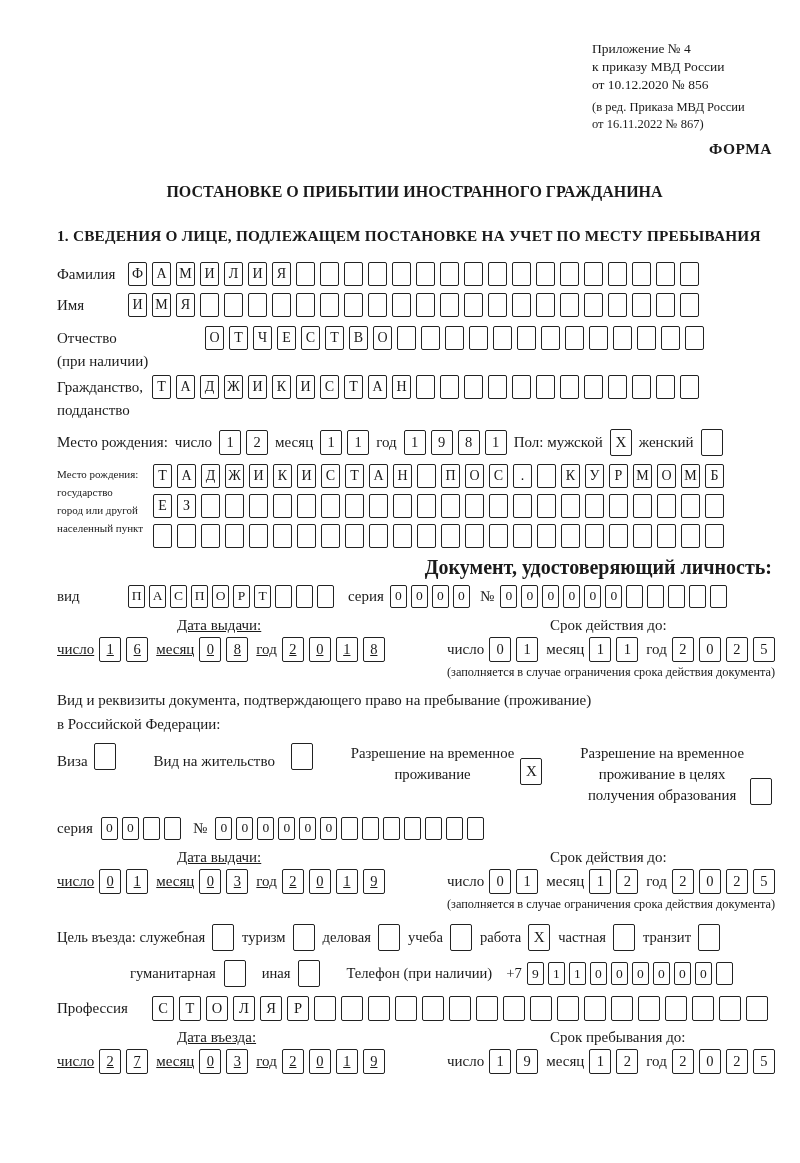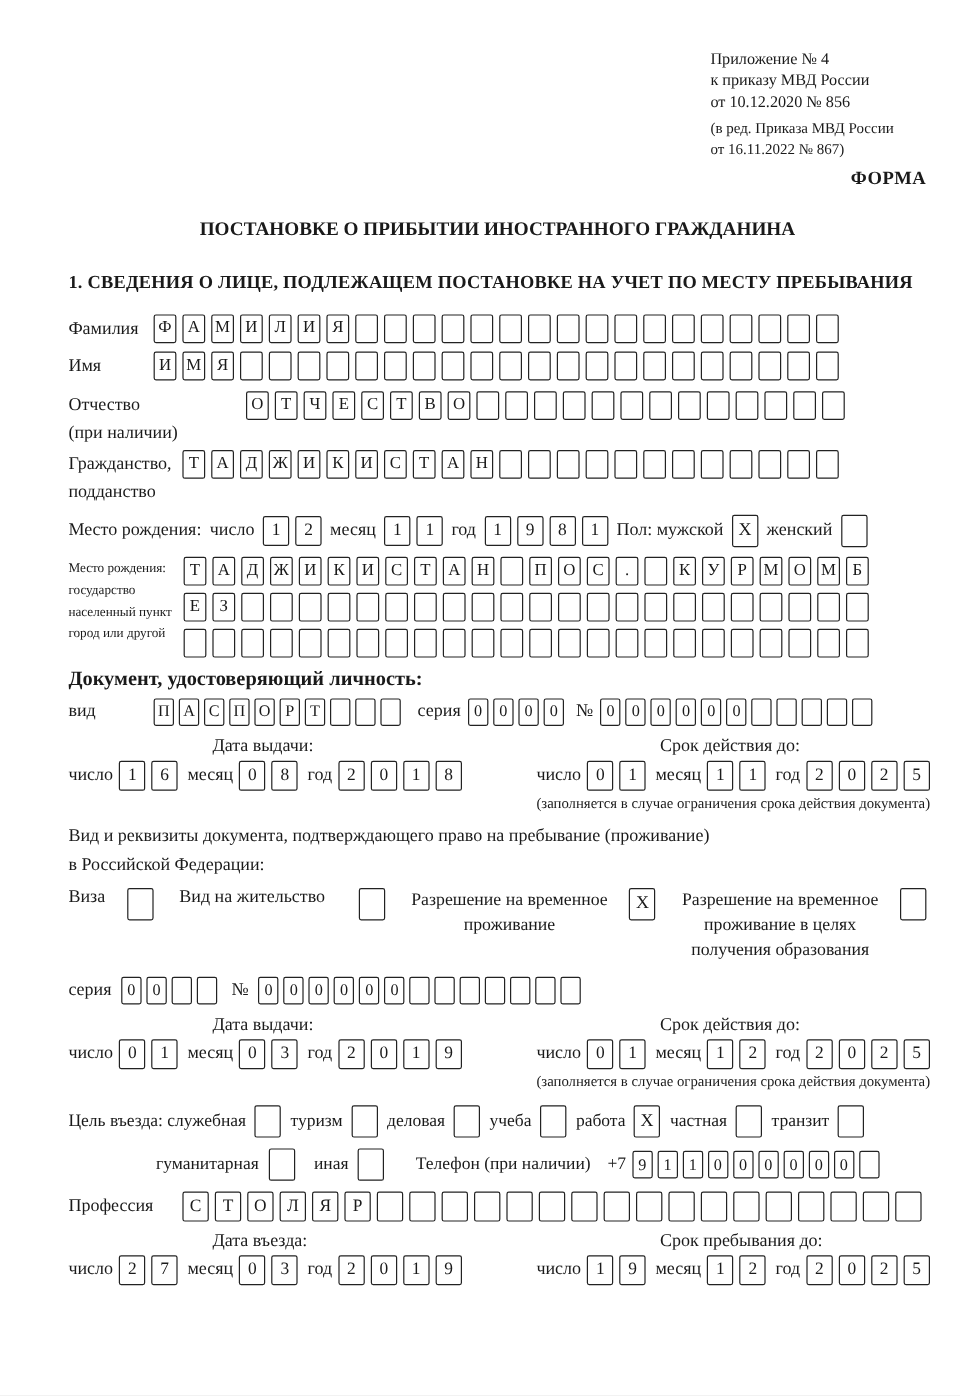--- a/index.html
+++ b/index.html
@@ -29,33 +29,33 @@
   .grid24 .cell{width:17px;height:22px;font-size:14px;}
   .grid24{gap:5px;}
   .tight .cell{width:15px;height:21px;font-size:13.5px;}
   .tight{gap:4px;}
   .cb .cell{width:20px;height:25px;font-size:15px;}
   
   .w71{width:71px;} .w95{width:95px;} .w148{width:148px;}
   .place-block{display:flex;margin-top:8px;}
   .place-labels{width:96px;flex:none;font-size:11px;line-height:1.62;padding-top:2px;}
   .place-cells .cells{margin-bottom:6px;display:flex;}
-  .center-bold{text-align:left;font-weight:bold;font-size:17px;margin-top:2px;}
+  .center-bold{text-align:right;font-weight:bold;font-size:20px;margin-top:2px;}
   .date-pair{display:flex;margin-top:8px;}
-  .date-col-l{width:390px;flex:none;}
+  .date-col-l{width:390px;flex:none;text-decoration:underline;}
   .date-col-r{flex:1;}
   .date-head-l{margin-left:120px;font-size:15px;}
   .date-head-r{margin-left:103px;font-size:15px;}
   .date-row{display:flex;align-items:center;margin-top:3px;}
   .date-row .lbl{margin-right:5px;}
   .date-row .cells{margin-right:8px;}
   .note{font-size:12.3px;margin-top:3px;}
   .para{margin-top:12px;font-size:15px;}
   .cbrow{display:flex;align-items:flex-start;margin-top:10px;justify-content:space-between;}
-  .cbitem{display:flex;align-items:flex-start;gap:18px;}
+  .cbitem{display:flex;align-items:flex-end;gap:6px;}
   .cbtext{text-align:center;line-height:1.4;font-size:14.8px;}
   .purpose-row{display:flex;align-items:center;gap:5px;margin-top:12px;font-size:14.6px;}
   .purpose-row .cells{margin-left:2px;margin-right:3px;}
   .phone-row{display:flex;align-items:center;margin-top:9px;font-size:14.6px;}
 </style>
 </head>
 <body>
 
 <div class="page">
 
@@ -219,22 +219,22 @@
     <span class="lbl">женский</span>
     <span class="cells cb">
         <span class="cell"></span>
       </span>
   </div>
 
   <div class="place-block">
     <div class="place-labels">
       <div>Место рождения:</div>
       <div>государство</div>
+      <div>город или другой</div>
       <div>населенный пункт</div>
-      <div>город или другой</div>
     </div>
     <div class="place-cells">
       <div class="cells grid24">
           <span class="cell">Т</span>
           <span class="cell">А</span>
           <span class="cell">Д</span>
           <span class="cell">Ж</span>
           <span class="cell">И</span>
           <span class="cell">К</span>
           <span class="cell">И</span>

